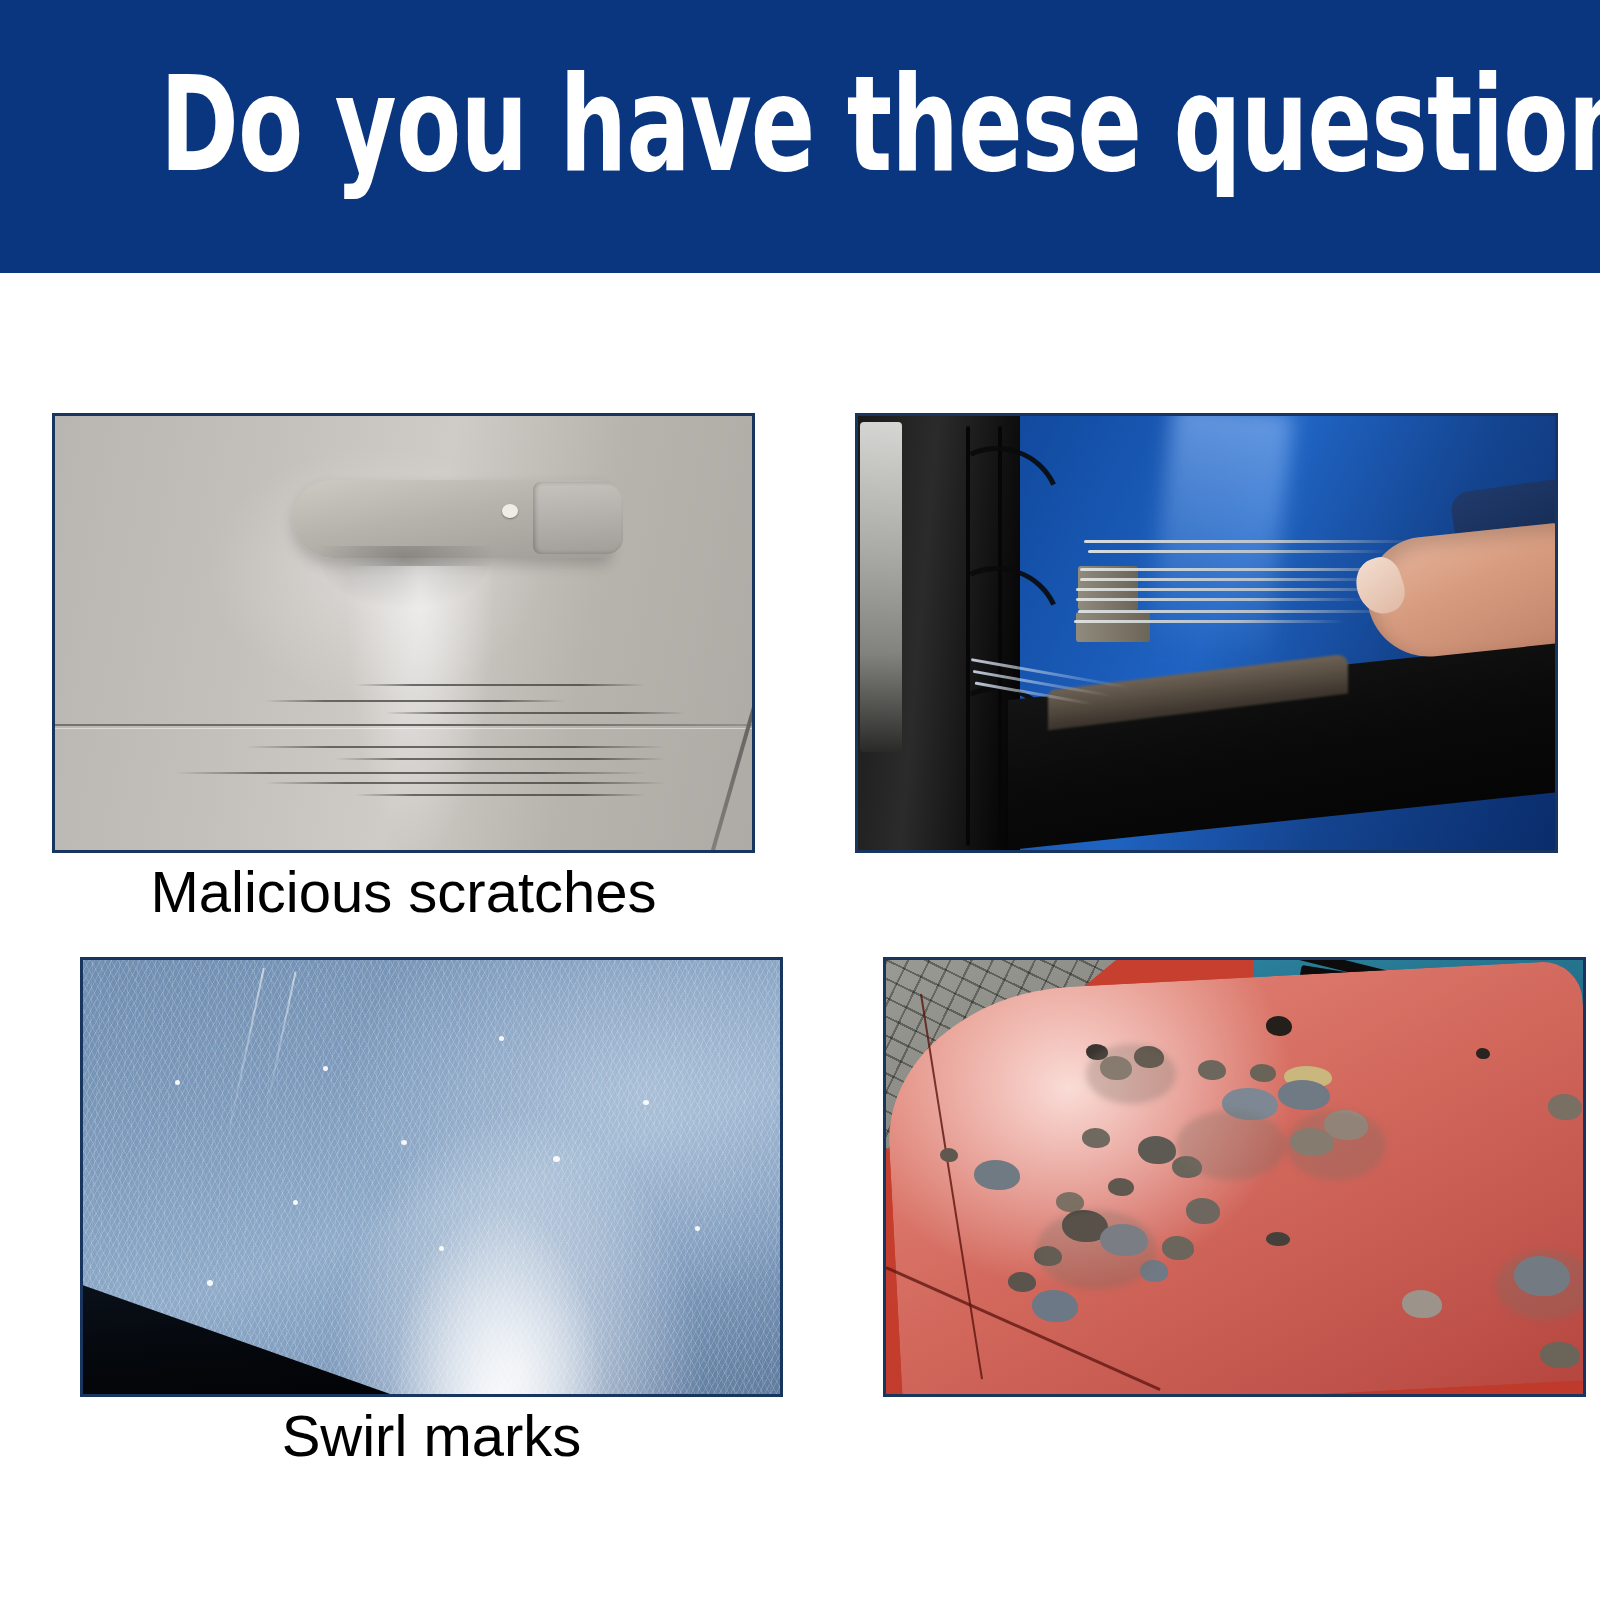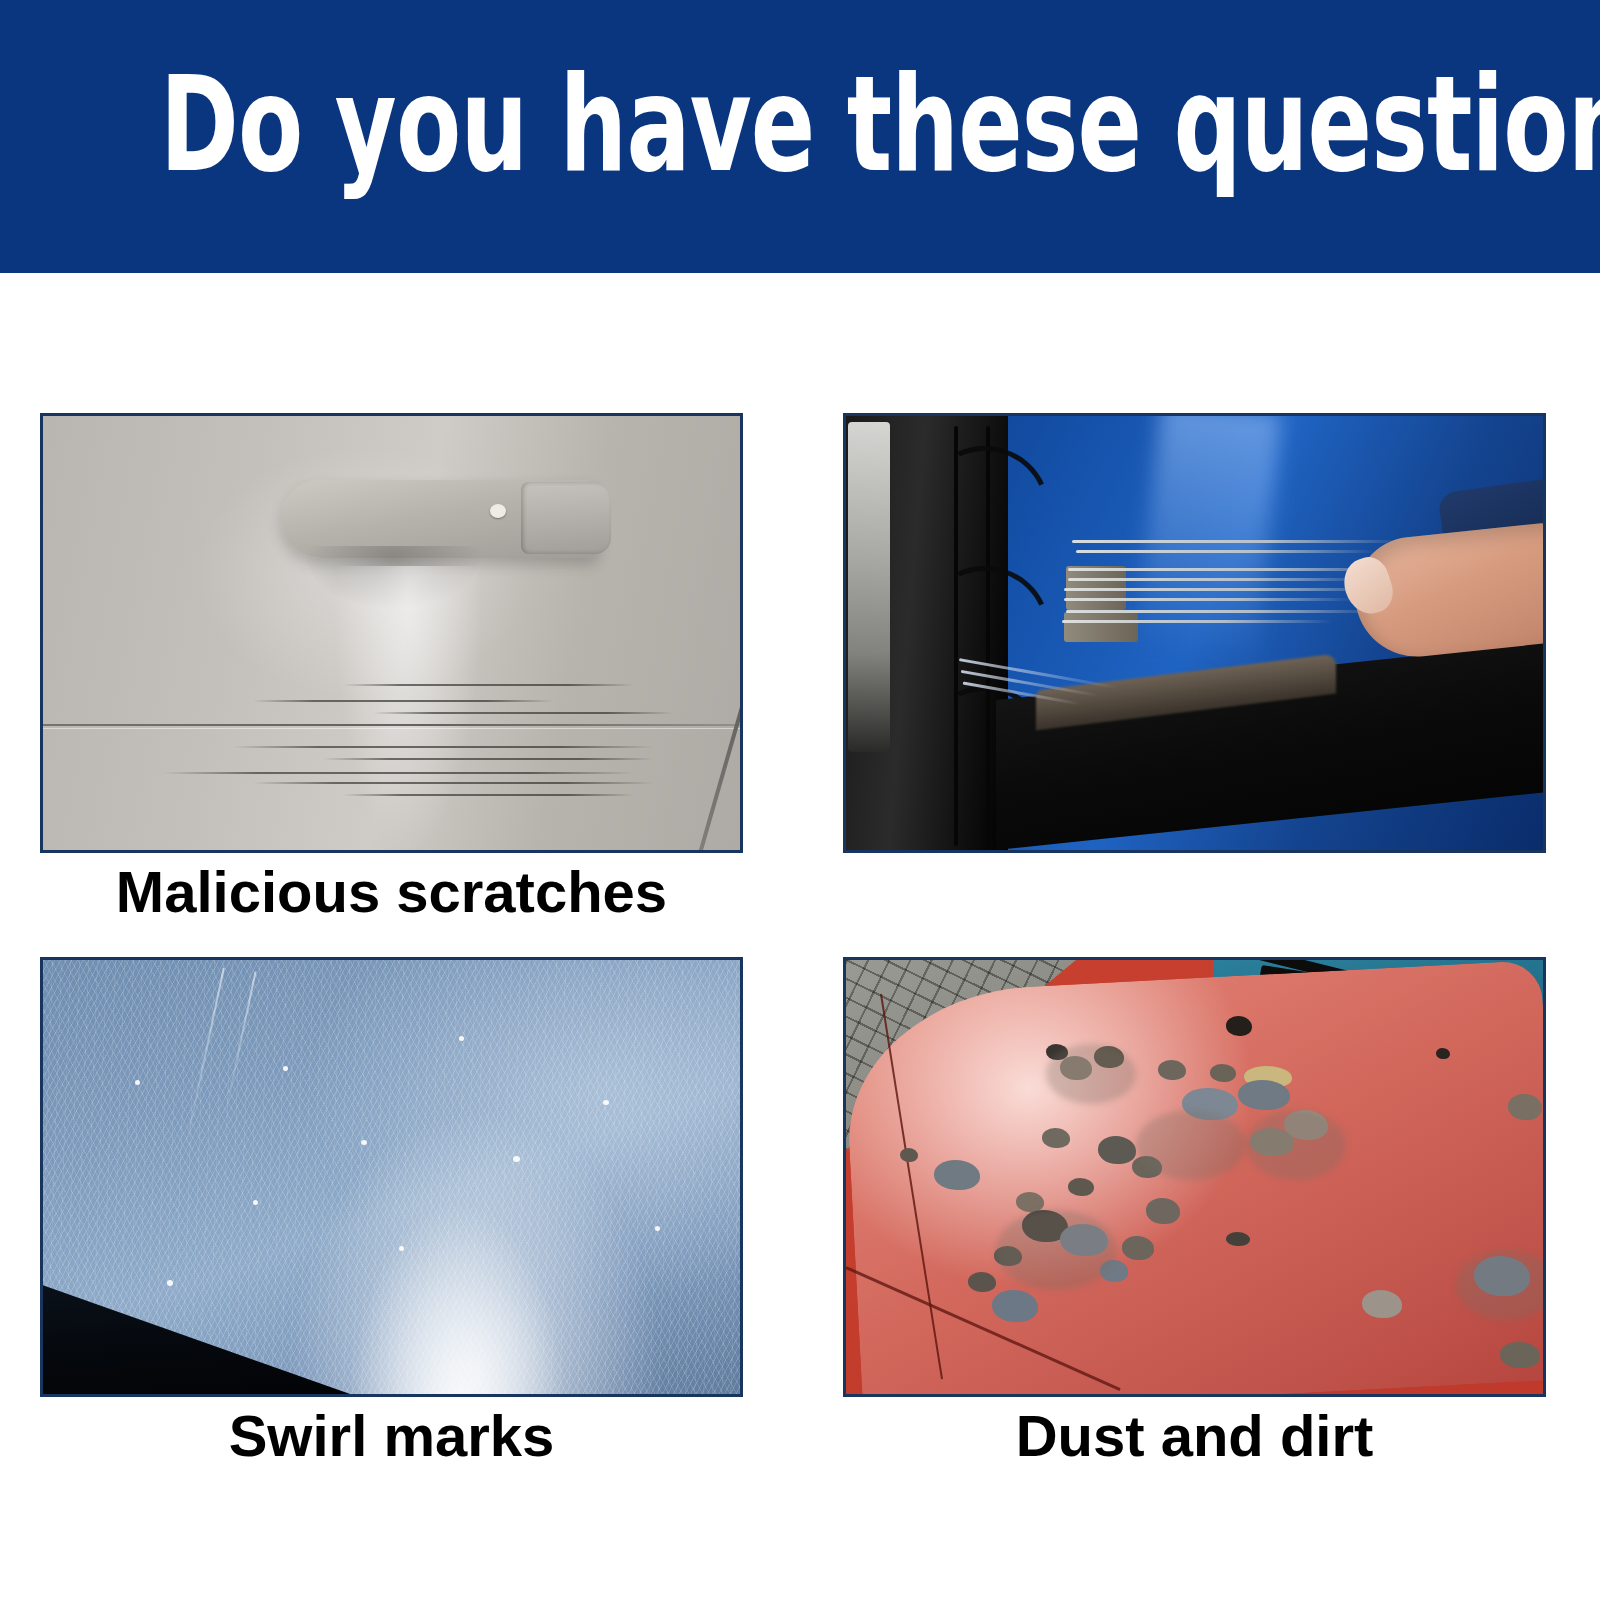--- a/index.html
+++ b/index.html
@@ -38,34 +38,33 @@
     line-height: 1.0;
     letter-spacing: -1px;
     transform: scaleX(0.80);
     transform-origin: 50% 0;
     white-space: nowrap;
   }
 
   
   .grid {
     position: absolute;
-    left: 40px;
+    left: 52px;
     top: 413px;
     width: 1506px;
     height: 985px;
-    font-weight: bold;
   }
   .card {
     position: absolute;
     width: 703px;
   }
   .card.col-left  { left: 0; }
   .card.col-right { left: 803px; }
   .card.row-top    { top: 0; }
-  .card.row-bottom { top: 544px; }
+  .card.row-bottom { top: 544px; margin-left: 28px; }
 
   .photo {
     position: relative;
     width: 697px;
     height: 434px;
     border: 3px solid #17355f;
     overflow: hidden;
     background: #888;
   }
   .caption {
@@ -474,16 +473,15 @@
       <div class="blob" style="left:654px;top:382px;width:40px;height:26px;background:#6b6459;"></div>
       <div class="blob" style="left:662px;top:134px;width:34px;height:26px;background:#7a6f63;"></div>
       <div class="blob" style="left:54px;top:188px;width:18px;height:14px;background:#5f584f;"></div>
 
       <div class="splat" style="left:200px;top:84px;width:90px;height:60px;"></div>
       <div class="splat" style="left:290px;top:150px;width:110px;height:70px;"></div>
       <div class="splat" style="left:150px;top:250px;width:120px;height:80px;"></div>
       <div class="splat" style="left:400px;top:150px;width:100px;height:70px;"></div>
       <div class="splat" style="left:610px;top:290px;width:100px;height:70px;"></div>
     </div>
-    <div class="caption">Dust and dirt</div>
   </div>
 
 </div>
 
 </body></html>

